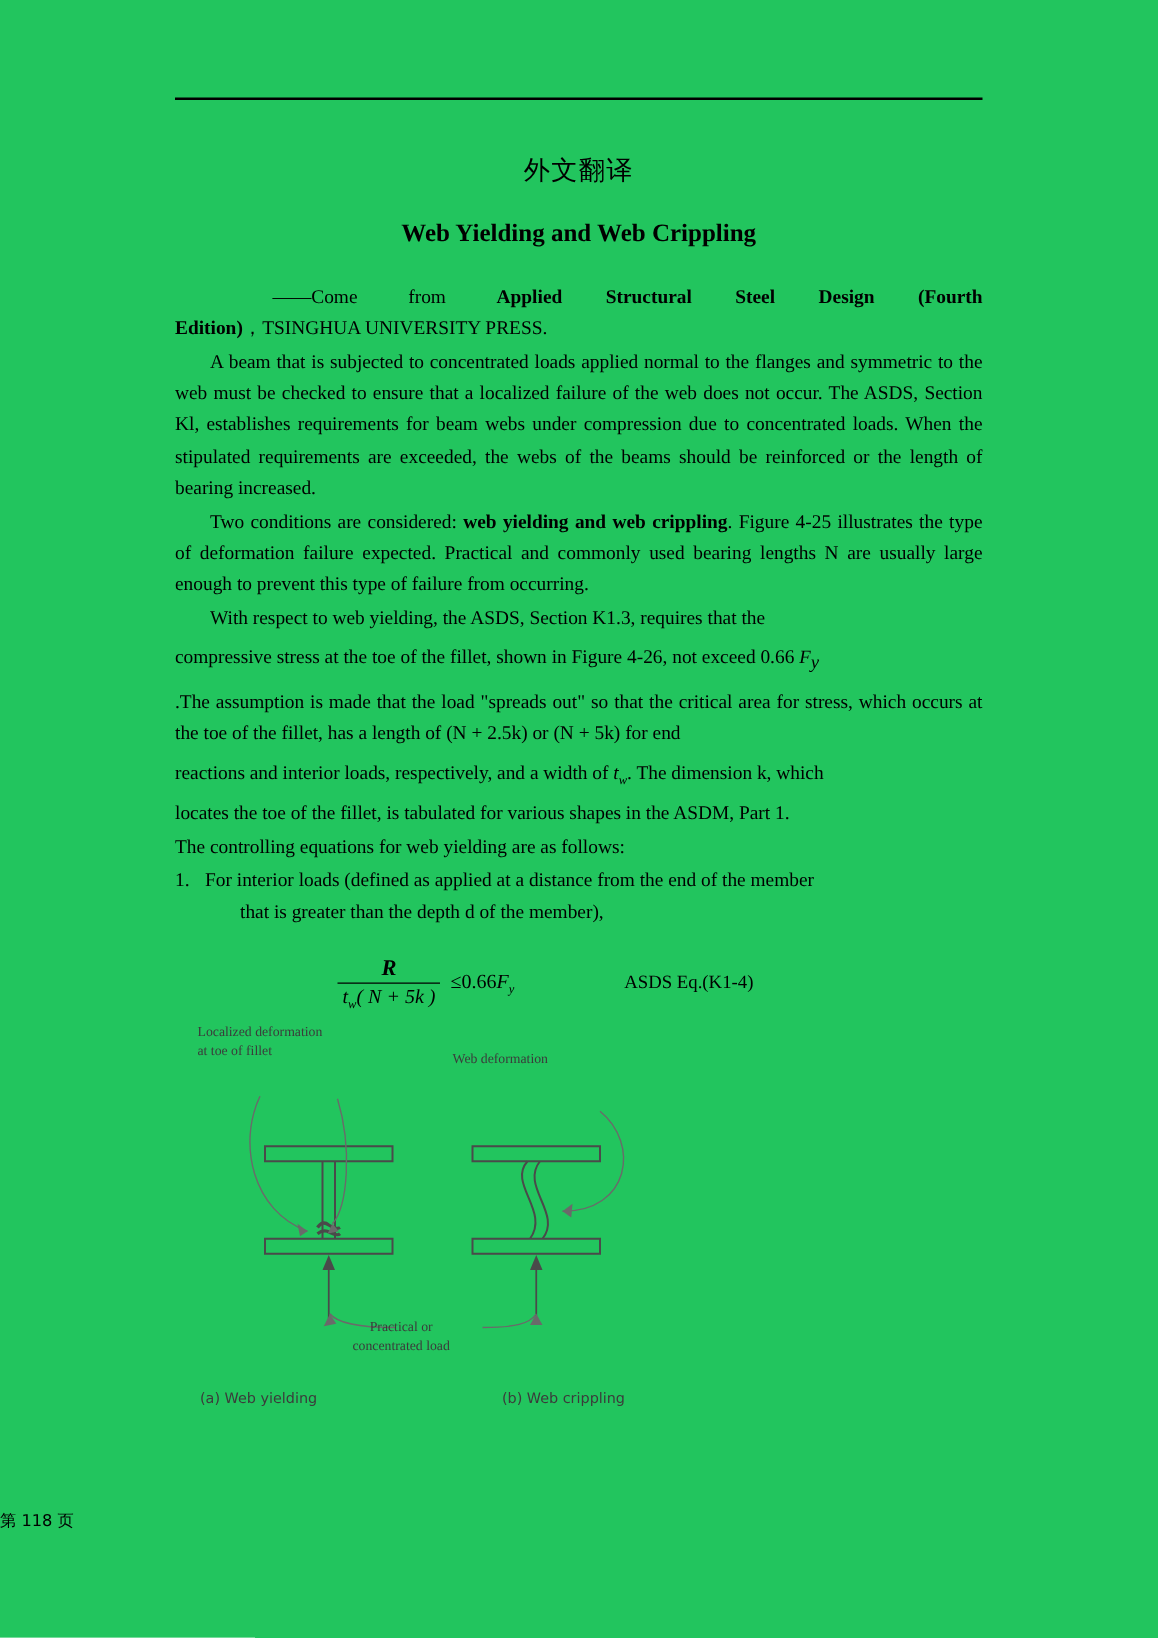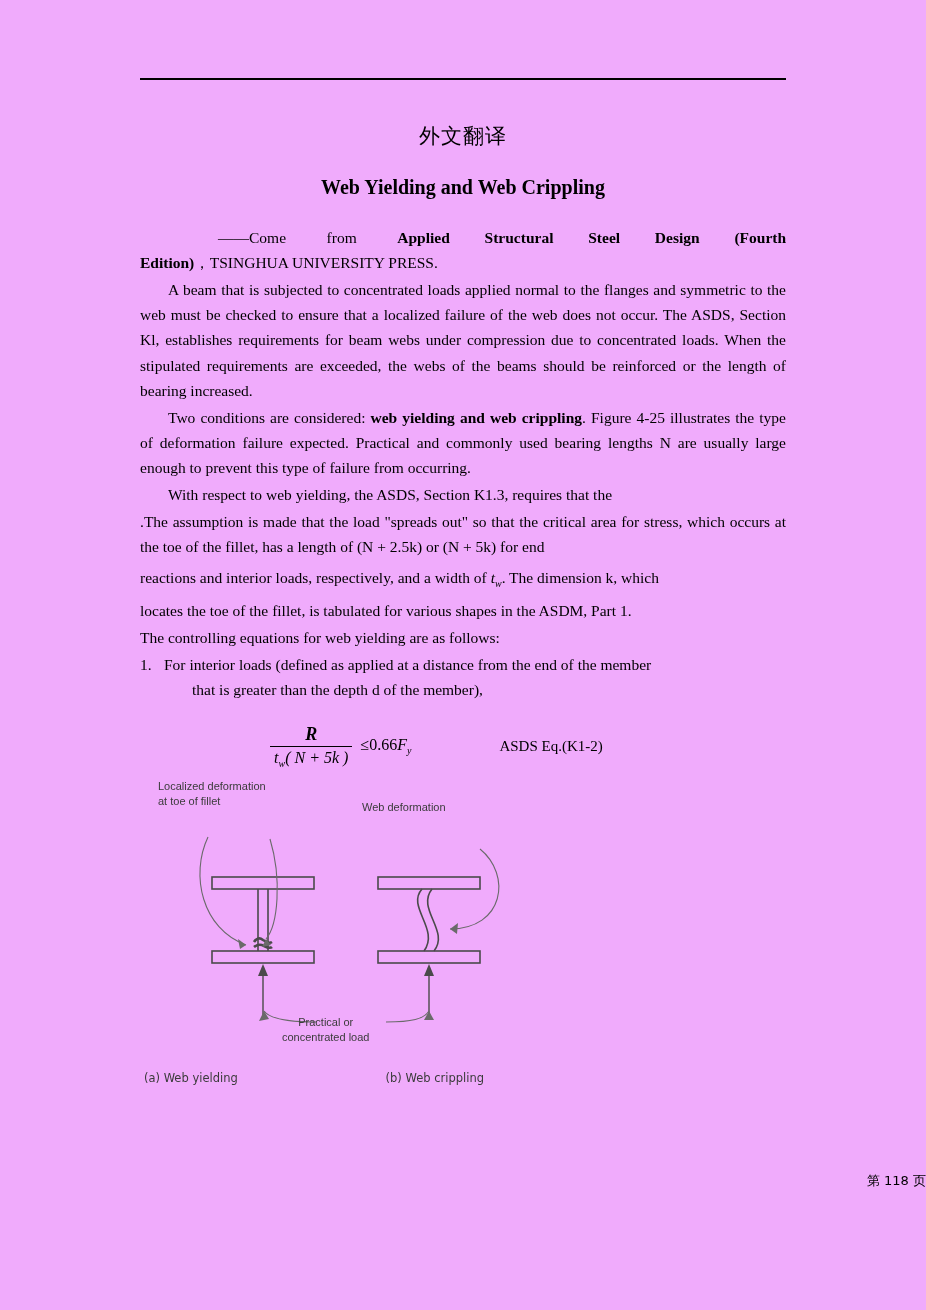--- a/index.html
+++ b/index.html
@@ -13,21 +13,21 @@
     font-family: "Liberation Serif", serif;
     color: #000;
     position: relative;
     overflow: hidden;
   }
   .page {
     position: absolute;
     left: 0; top: 0;
     width: 926px;
     height: 1310px;
-    background: #f0abfc;
+    background: #22c55e;
   }
   .content {
     position: absolute;
     left: 140px;
     top: 78px;
     width: 646px;
   }
   .top-rule {
     border-top: 2px solid #000;
     width: 646px;
@@ -146,40 +146,40 @@
     font-family: "Liberation Serif", serif;
     white-space: nowrap;
   }
 
   
   .figure {
     position: relative;
     width: 360px;
     height: 290px;
     margin: 6px 0 0 10px;
-    font-family: Liberation Sans, sans-serif;
+    font-family: Liberation Serif, serif;
     font-size: 11px;
     color: #3b3b3b;
   }
   .figure svg { display: block; }
   .fig-caption-row {
     display: flex;
     justify-content: space-between;
     width: 340px;
-    margin: 2px 0 0 4px;
+    margin: 2px 0 0 20px;
     font-family: "DejaVu Sans", sans-serif;
     font-size: 11.5px;
     color: #3b3b3b;
   }
   .footer {
     position: absolute;
     left: 0;
-    top: 1172px;
+    top: 1208px;
     width: 926px;
-    text-align: right;
+    text-align: left;
     font-family: "DejaVu Sans", sans-serif;
     font-size: 13px;
   }
 </style>
 </head>
 <body>
 
 <div class="page">
   <div class="content">
 
@@ -189,41 +189,42 @@
     <div class="title-en">Web Yielding and Web Crippling</div>
 
     <p class="src-line"><span class="src-indent"></span><span>——Come</span>&nbsp;&nbsp;&nbsp;&nbsp;&nbsp;&nbsp;&nbsp;<span>from</span>&nbsp;&nbsp;&nbsp;&nbsp;&nbsp;&nbsp;&nbsp;<span class="bold-ital">Applied</span>&nbsp;&nbsp;&nbsp;&nbsp;&nbsp;&nbsp;<span class="bold-ital">Structural</span>&nbsp;&nbsp;&nbsp;&nbsp;&nbsp;&nbsp;<span class="bold-ital">Steel</span>&nbsp;&nbsp;&nbsp;&nbsp;&nbsp;&nbsp;<span class="bold-ital">Design</span>&nbsp;&nbsp;&nbsp;&nbsp;&nbsp;&nbsp;<span class="bold-ital">(Fourth</span>
       <span class="bold-ital">Edition)</span><span>，</span><span>TSINGHUA UNIVERSITY PRESS.</span></p>
 
     <p class="indent">A beam that is subjected to concentrated loads applied normal to the flanges and symmetric to the web must be checked to ensure that a localized failure of the web does not occur. The ASDS, Section Kl, establishes requirements for beam webs under compression due to concentrated loads. When the stipulated requirements are exceeded, the webs of the beams should be reinforced or the length of bearing increased.</p>
 
     <p class="indent"><span>Two conditions are considered: </span><span class="bold-ital">web yielding and web crippling</span><span>. Figure 4-25 illustrates the type of deformation failure expected. Practical and commonly used bearing lengths N are usually large enough to prevent this type of failure from occurring.</span></p>
 
     <p class="indent">With respect to web yielding, the ASDS, Section K1.3, requires that the</p>
+    <p class="tall-line"><span>compressive stress at the toe of the fillet, shown in Figure 4-26, not exceed 0.66 </span><span class="fy-inline">F</span><span class="sub fy-inline">y</span></p>
     <p>.The assumption is made that the load "spreads out" so that the critical area for stress, which occurs at the toe of the fillet, has a length of (N + 2.5k) or (N + 5k) for end</p>
     <p class="tall-line"><span>reactions and interior loads, respectively, and a width of </span><span class="var-italic">t</span><span class="sub var-italic">w</span><span>. The dimension k, which</span></p>
     <p>locates the toe of the fillet, is tabulated for various shapes in the ASDM, Part 1.</p>
 
     <p>The controlling equations for web yielding are as follows:</p>
 
     <div class="num-list">
       <div class="num-row">
         <div class="num">1.</div>
         <div class="txt"><span>For interior loads (defined as applied at a distance from the end of the member</span><span class="cont">that is greater than the depth d of the member),</span></div>
       </div>
     </div>
 
     <div class="equation-block">
       <span class="frac">
         <span class="numer">R</span>
         <span class="bar"></span>
         <span class="denom"><span>t</span><span class="sb">w</span><span>( N + 5k )</span></span>
       </span>
       <span class="eq-rhs"><span>≤0.66</span><span class="it">F</span><span class="sub it">y</span></span>
-      <span class="eq-ref">ASDS Eq.(K1-2)</span>
+      <span class="eq-ref">ASDS Eq.(K1-4)</span>
     </div>
 
     <div class="figure">
       <svg width="360" height="290" viewBox="0 0 360 290">
 
         <g stroke="#4a4a4a" stroke-width="1.6" fill="none">
 
           <rect x="62" y="98" width="102" height="12"></rect>
 
           <path d="M 108 110 L 108 172"></path>

